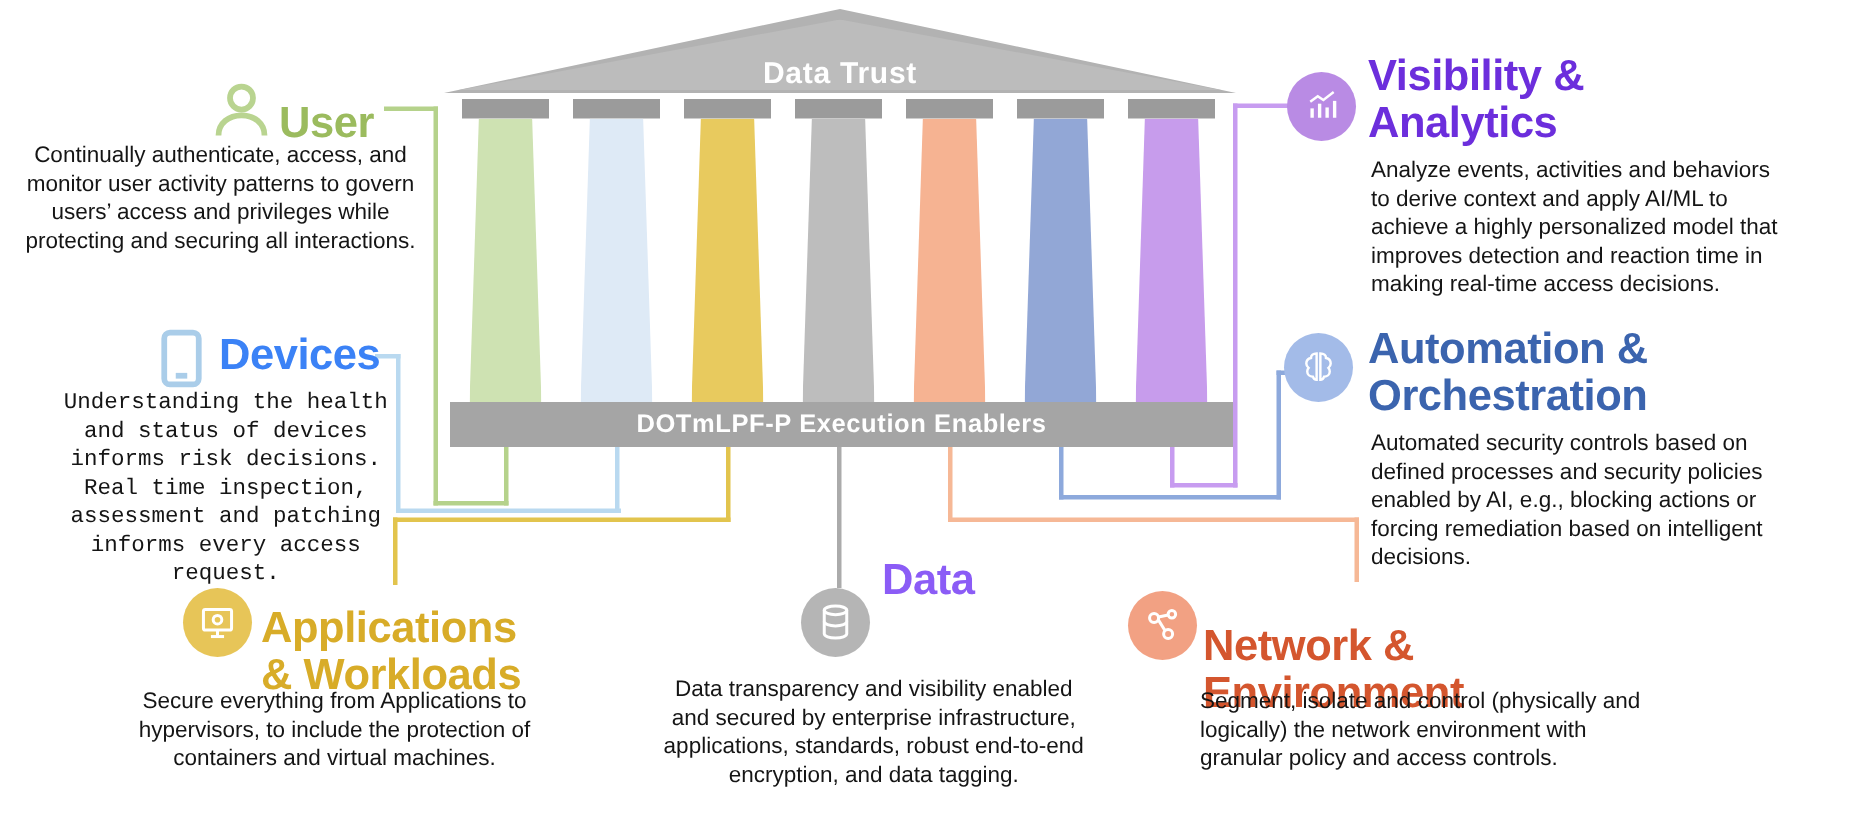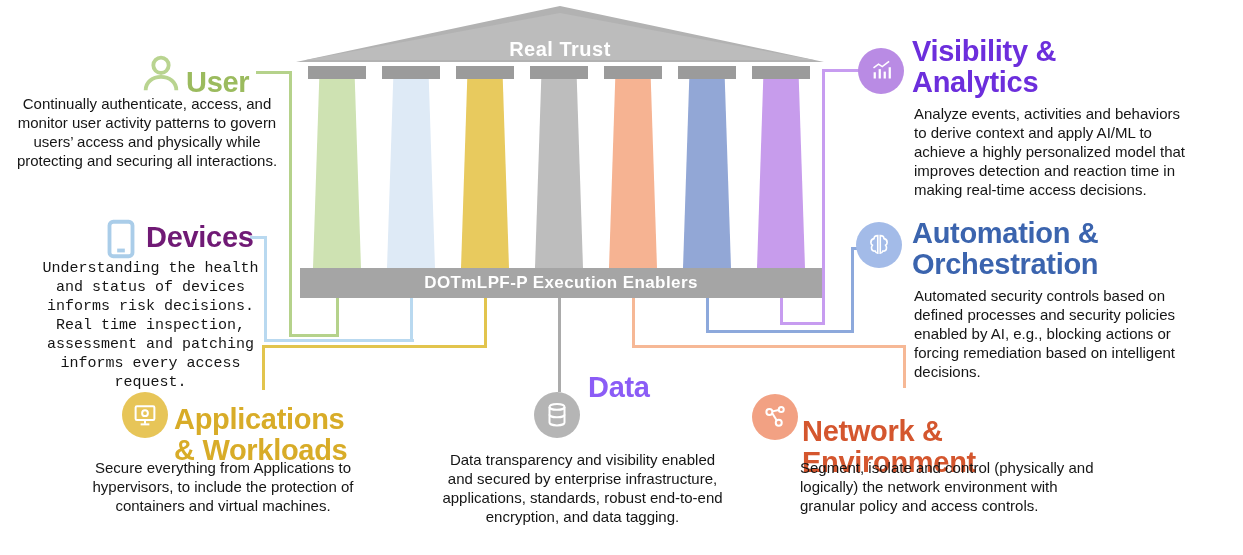--- a/index.html
+++ b/index.html
@@ -64,21 +64,21 @@
   <div class="line" style="left: 851px; top: 247px; width: 14px; height: 3px; background-color: rgb(141, 169, 220);"></div>
 
   <div class="line" style="left: 780px; top: 298px; width: 3px; height: 27px; background-color: rgb(199, 156, 240);"></div>
   <div class="line" style="left: 780px; top: 322px; width: 45px; height: 3px; background-color: rgb(199, 156, 240);"></div>
   <div class="line" style="left: 822px; top: 69px; width: 3px; height: 256px; background-color: rgb(199, 156, 240);"></div>
   <div class="line" style="left: 822px; top: 69px; width: 40px; height: 3px; background-color: rgb(199, 156, 240);"></div>
 
   <div class="roof">
     <div class="roof-tri"></div>
     <div class="roof-tri-inner"></div>
-    <div class="roof-label">Real Trust</div>
+    <div class="roof-label">Data Trust</div>
   </div>
 
   <div class="pillar-cap" style="left:308px;"></div>
   <div class="pillar-cap" style="left:382px;"></div>
   <div class="pillar-cap" style="left:456px;"></div>
   <div class="pillar-cap" style="left:530px;"></div>
   <div class="pillar-cap" style="left:604px;"></div>
   <div class="pillar-cap" style="left:678px;"></div>
   <div class="pillar-cap" style="left:752px;"></div>
 
@@ -94,29 +94,29 @@
     <span class="base-label">DOTmLPF-P Execution Enablers</span>
   </div>
 
   <span class="icon-plain" style="left: 138px; top: 50px; color: rgb(185, 212, 144);">
     <svg viewBox="0 0 24 24" fill="none" stroke="currentColor" stroke-width="2">
       <circle cx="12" cy="8" r="4"></circle>
       <path d="M4 21c0-4.2 3.6-7 8-7s8 2.8 8 7"></path>
     </svg>
   </span>
   <div class="section-title" style="left: 186px; top: 67px; color: rgb(155, 187, 94);">User</div>
-  <div class="section-desc center" style="left:12px;top:94px;width:270px;">Continually authenticate, access, and monitor user activity patterns to govern users’ access and physically while protecting and securing all interactions.</div>
+  <div class="section-desc center" style="left:12px;top:94px;width:270px;">Continually authenticate, access, and monitor user activity patterns to govern users’ access and privileges while protecting and securing all interactions.</div>
 
   <span class="icon-plain" style="left: 98px; top: 216px; color: rgb(170, 205, 233);">
     <svg viewBox="0 0 24 24" fill="none" stroke="currentColor" stroke-width="2">
       <rect x="6" y="3" width="12" height="18" rx="2"></rect>
       <line x1="10" y1="18" x2="14" y2="18"></line>
     </svg>
   </span>
-  <div class="section-title" style="left: 146px; top: 222px; color: #701a75;">Devices</div>
+  <div class="section-title" style="left: 146px; top: 222px; color: #3b82f6;">Devices</div>
   <div class="section-desc center" style="left:28px;top:259px;width:245px;font-family:Liberation Mono, monospace;">Understanding the health and status of devices informs risk decisions. Real time inspection, assessment and patching informs every access request.</div>
 
   <span class="icon-circle" style="left: 122px; top: 392px; background-color: rgb(231, 197, 88);">
     <svg viewBox="0 0 24 24" fill="none" stroke="#fff" stroke-width="1.6">
       <rect x="4.5" y="5" width="15" height="11" rx="1"></rect>
       <circle cx="12" cy="10.5" r="2.3"></circle>
       <line x1="12" y1="16" x2="12" y2="19"></line>
       <line x1="8.5" y1="19.5" x2="15.5" y2="19.5"></line>
     </svg>
   </span>

